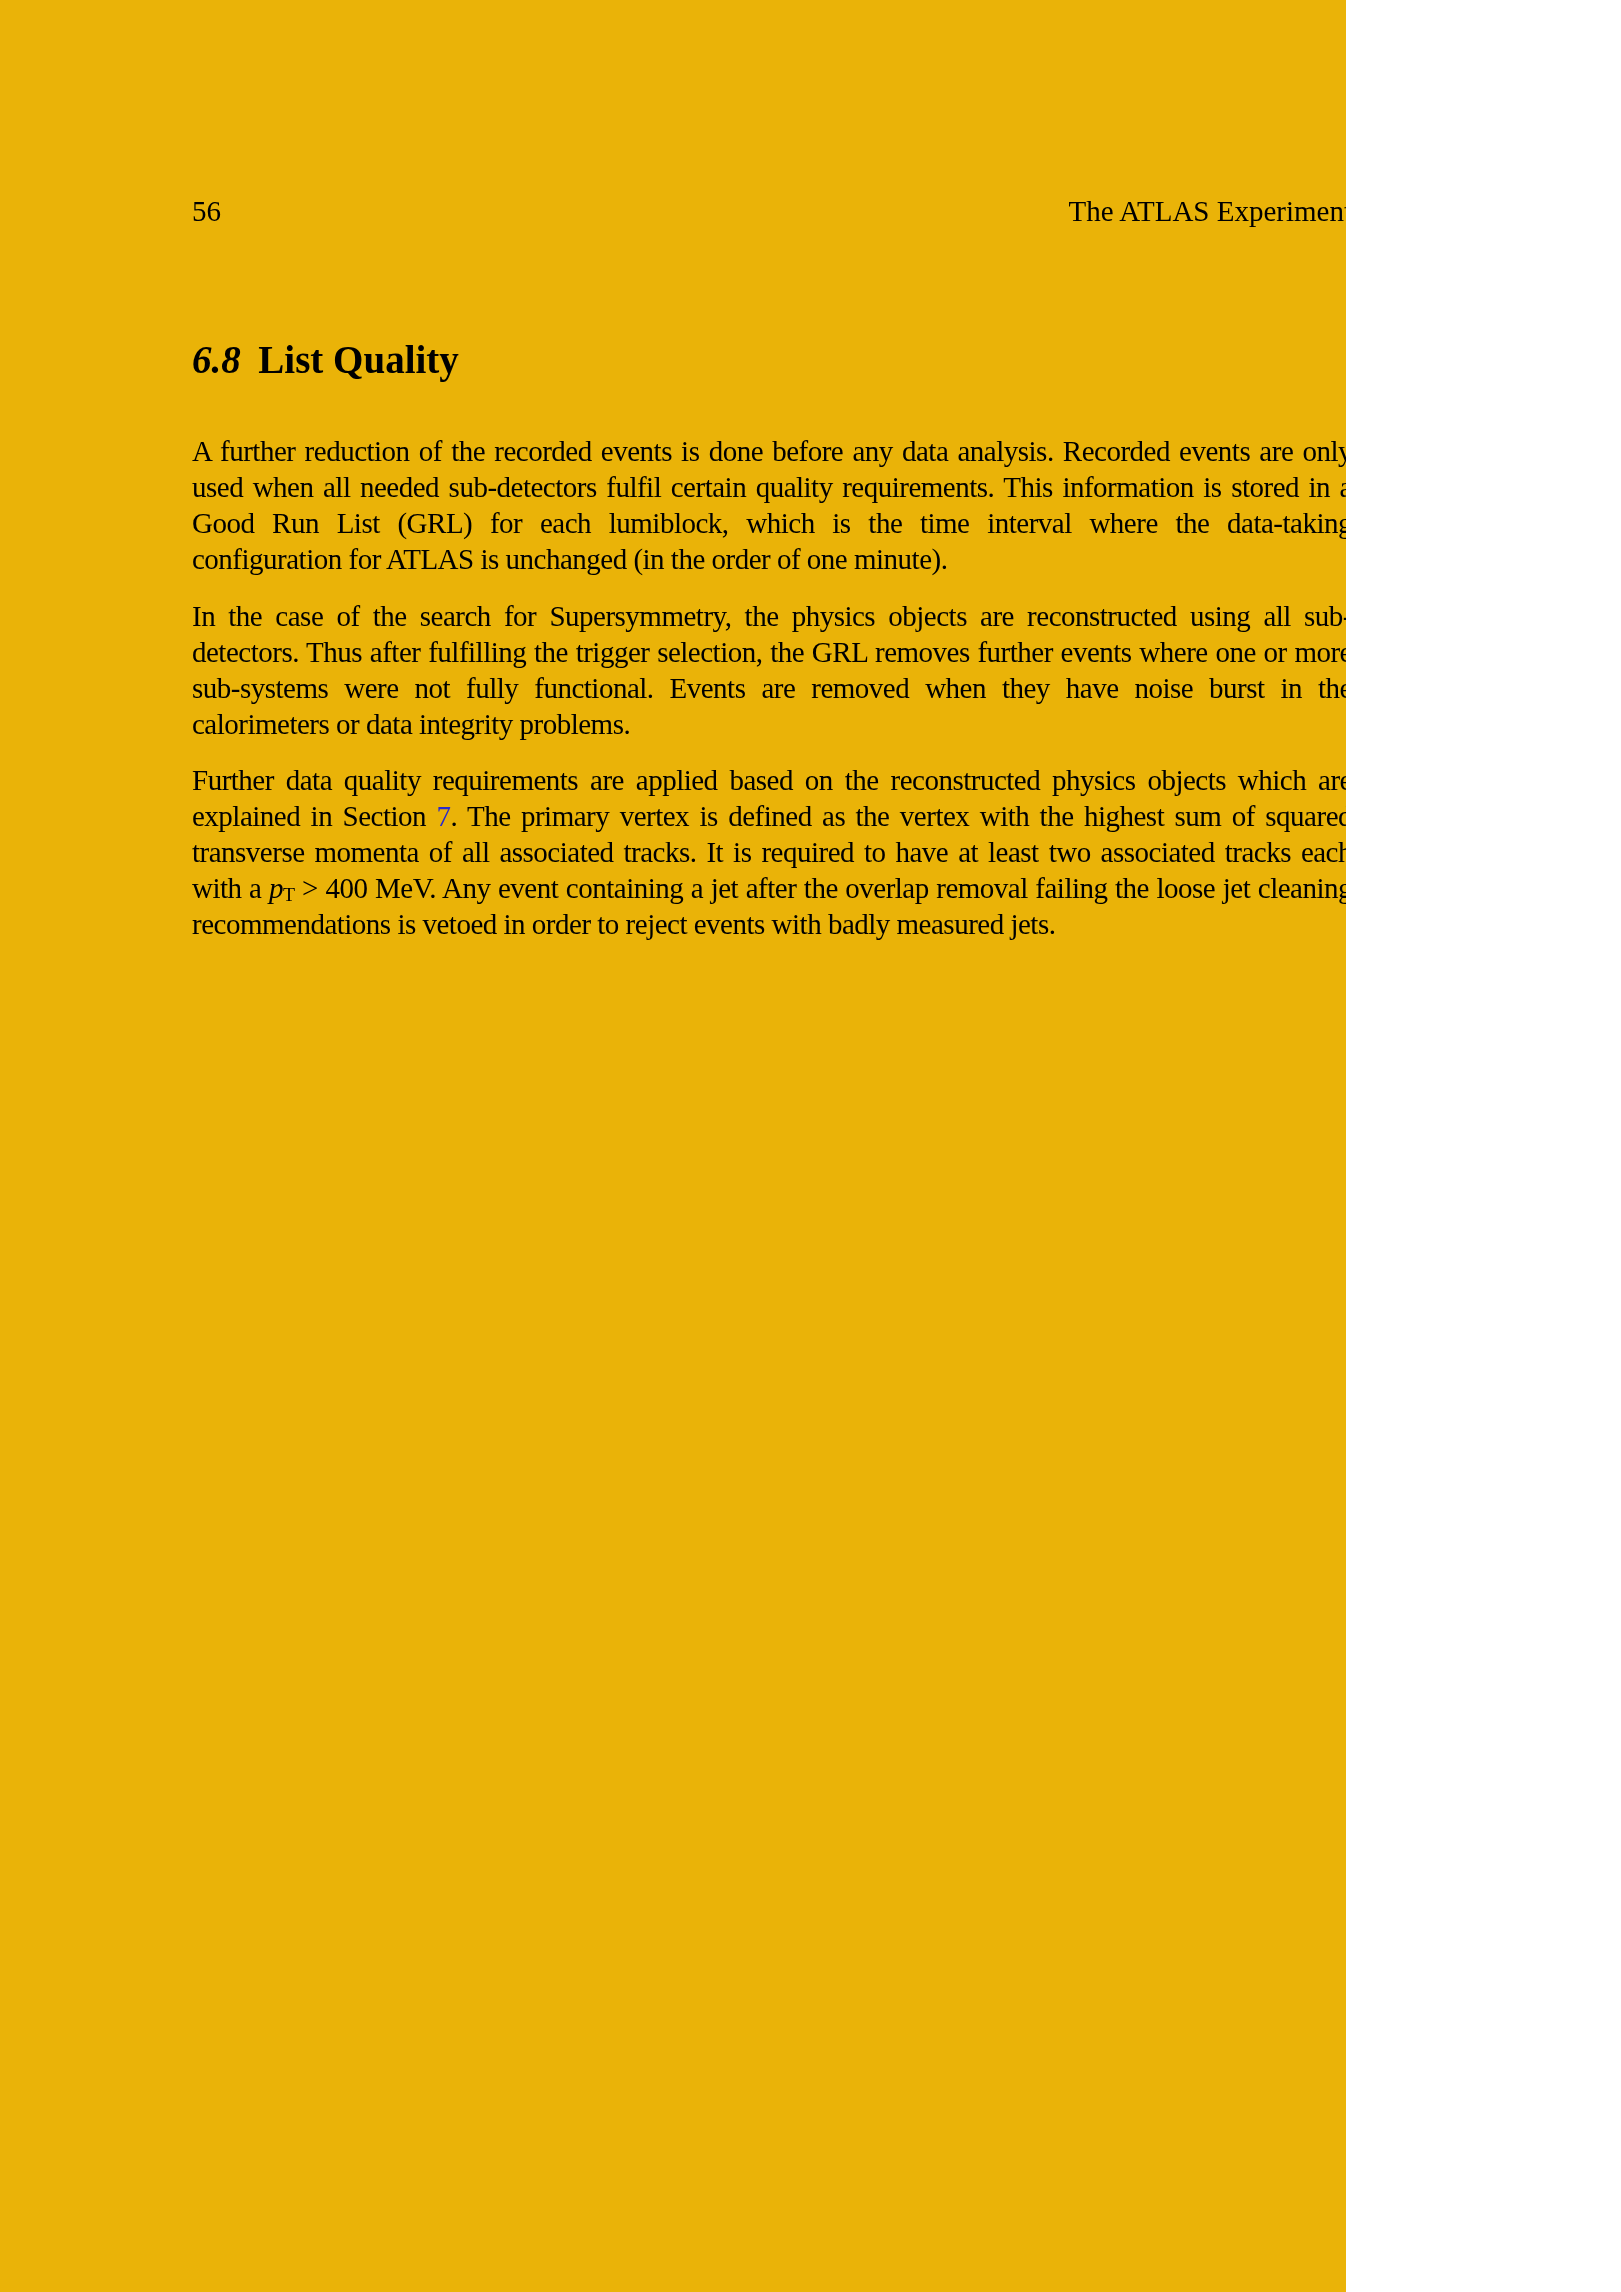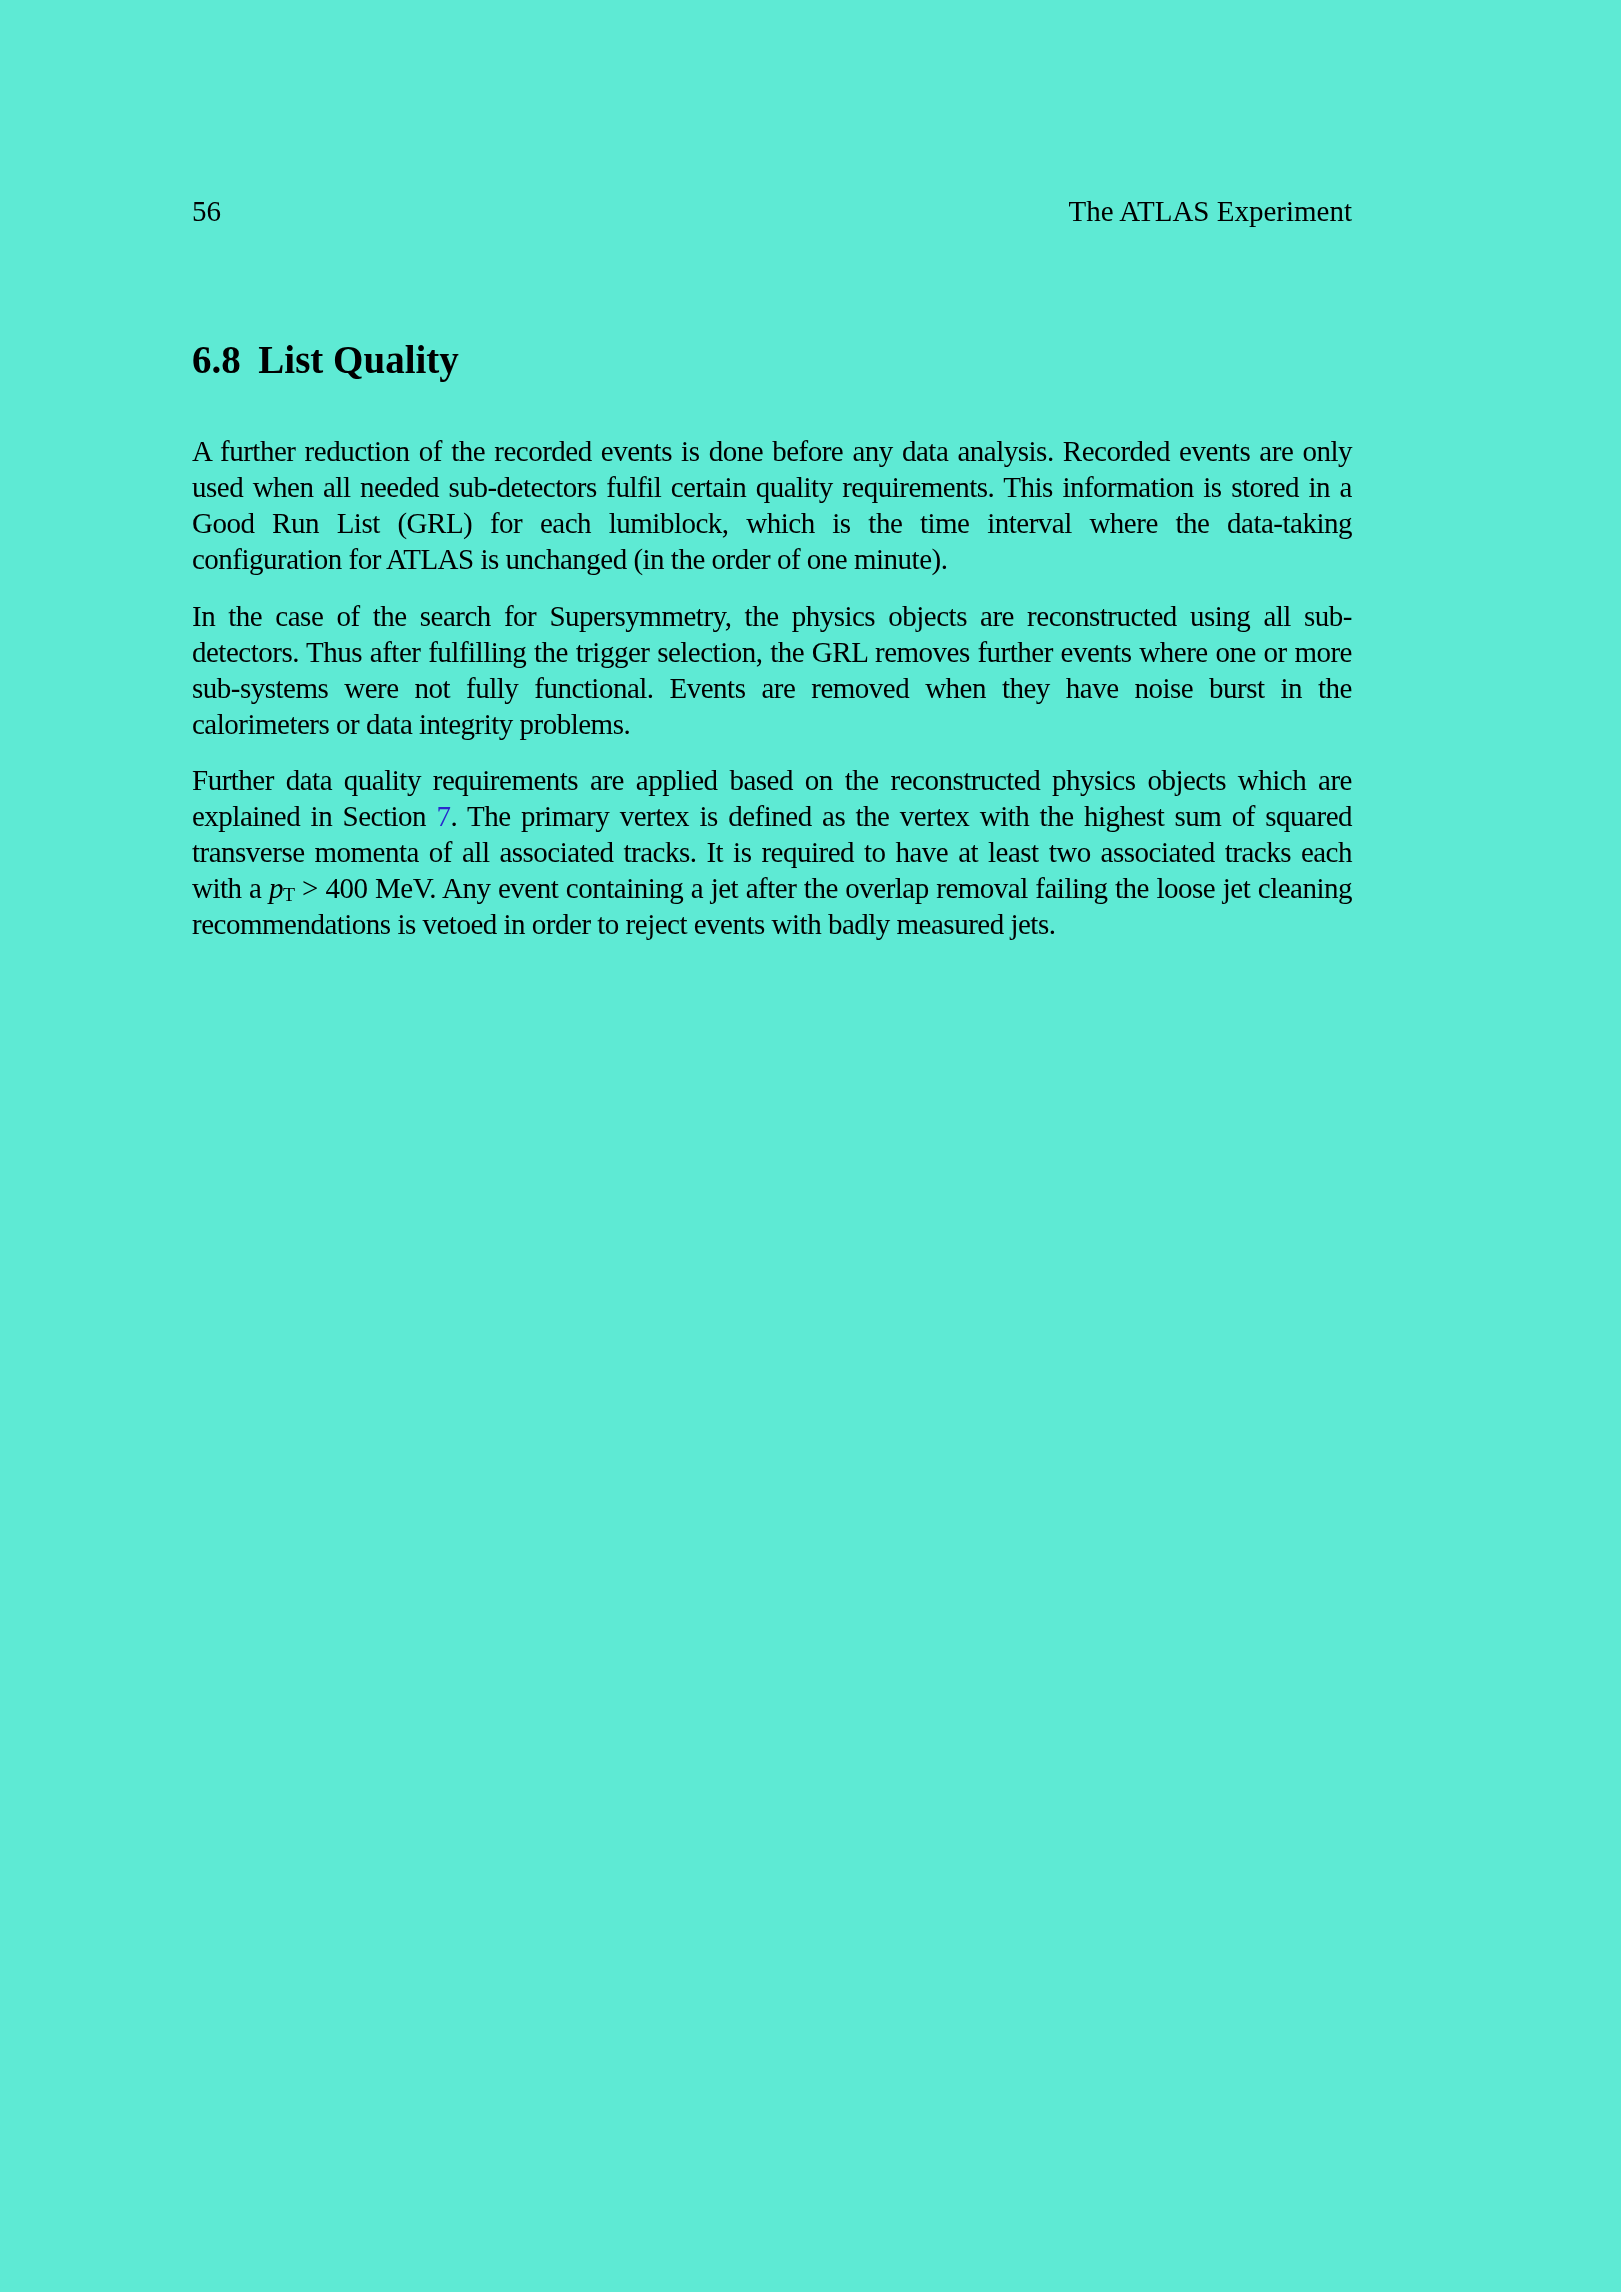--- a/index.html
+++ b/index.html
@@ -3,23 +3,23 @@
 <meta charset="utf-8">
 <title>Document</title>
 <style>
   html, body {
     margin: 0;
     padding: 0;
     background: #ffffff;
   }
   .page {
     position: relative;
-    width: 1621px;
+    width: 1346px;
     height: 2293px;
-    background: #5eead4;
+    background: #eab308;
     color: #000000;
     font-family: "Liberation Serif", serif;
     overflow: hidden;
   }
   .running-header {
     position: absolute;
     top: 197px;
     left: 192px;
     width: 1160px;
     display: flex;
@@ -36,20 +36,21 @@
     left: 192px;
     margin: 0;
     font-size: 39px;
     font-weight: 700;
     line-height: 1;
     letter-spacing: 0;
     white-space: nowrap;
   }
   .sec-num {
     margin-right: 17.6px;
+    font-style: italic;
   }
   .paragraphs {
     position: absolute;
     top: 433px;
     left: 192px;
     width: 1160px;
     font-size: 29px;
     line-height: 36px;
     letter-spacing: -0.5px;
     text-align: justify;

